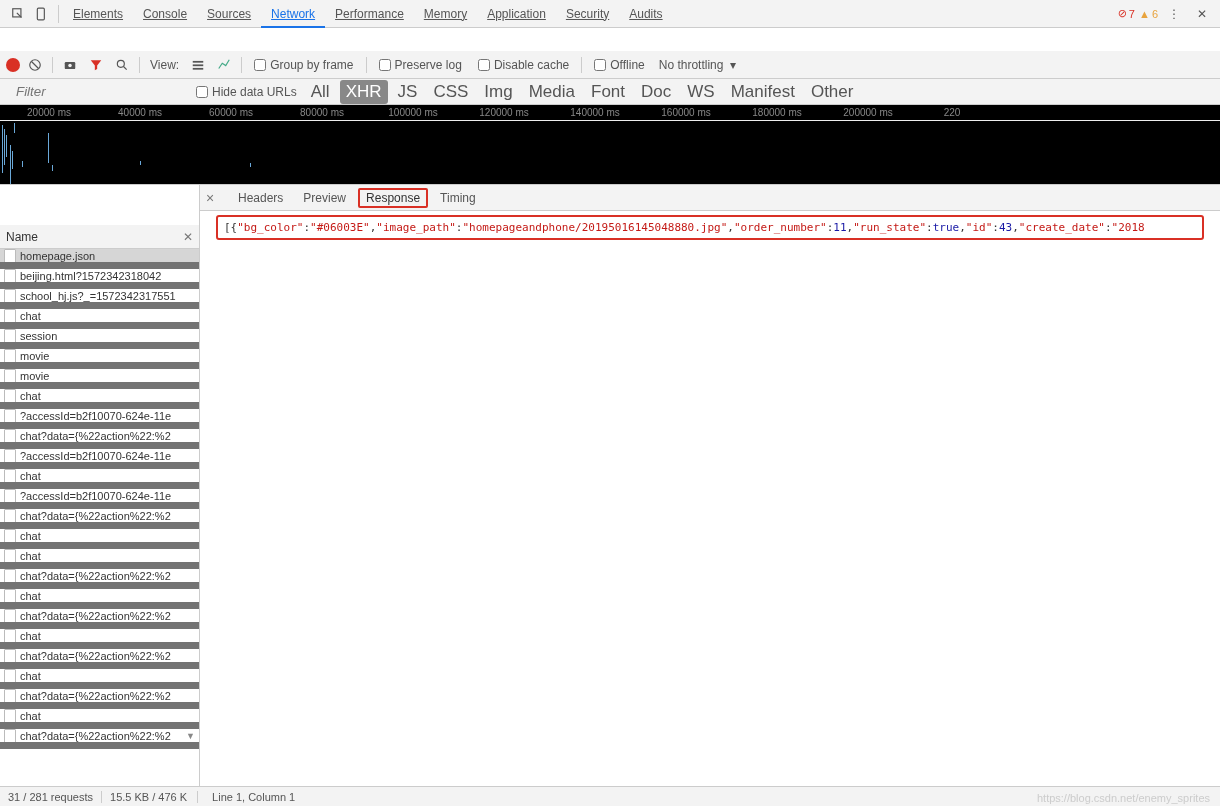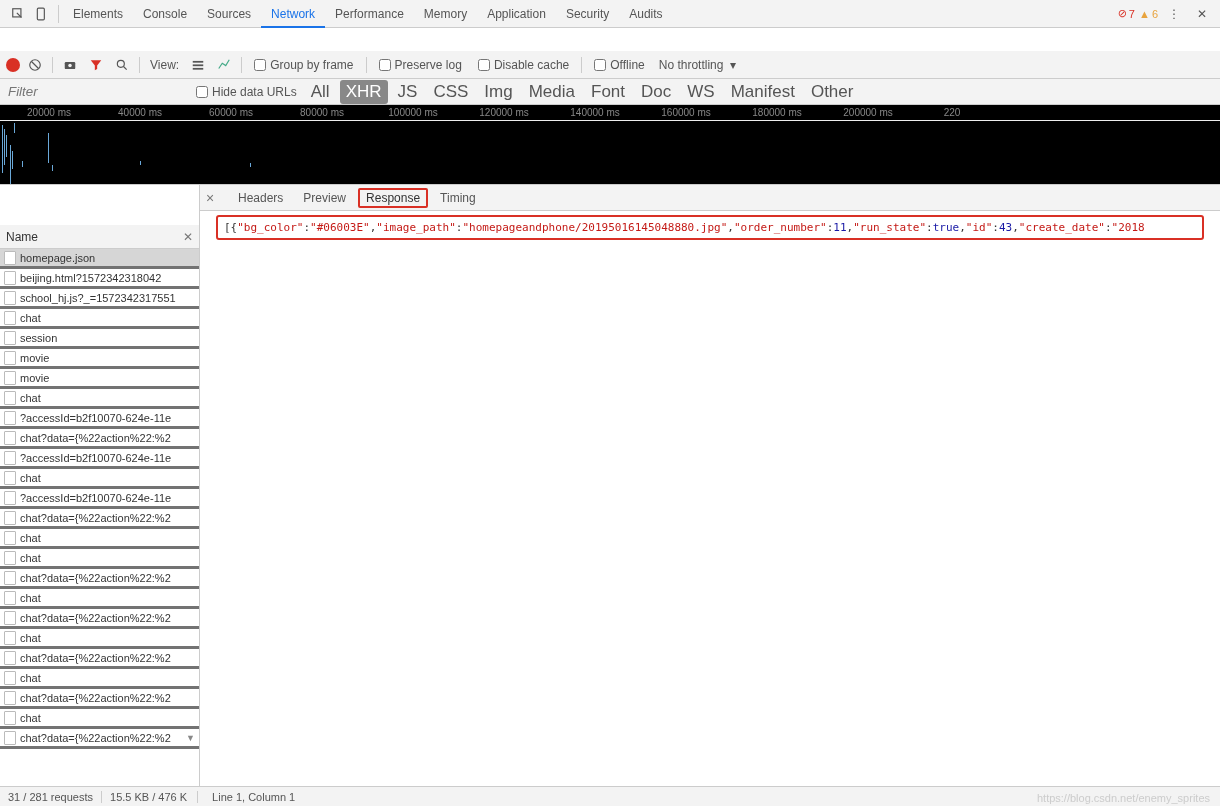--- a/index.html
+++ b/index.html
@@ -2,53 +2,53 @@
 <html><head>
 <meta charset="utf-8">
 <style>
 * { box-sizing: border-box; margin: 0; padding: 0; }
 body { font-family: -apple-system, "Segoe UI", Arial, sans-serif; font-size: 12px; color: #333; background: #fff; width: 1220px; height: 806px; overflow: hidden; position: relative; }
 
 .topbar { display: flex; align-items: center; height: 28px; border-bottom: 1px solid #ccc; background: #f3f3f3; padding: 0 6px; }
 .topbar .icon-btn { width: 24px; height: 24px; display: flex; align-items: center; justify-content: center; color: #555; cursor: pointer; }
 .topbar .sep { width: 1px; height: 18px; background: #ccc; margin: 0 4px; }
 .tabs { display: flex; align-items: stretch; height: 100%; }
-.tab { padding: 0 10px; display: flex; align-items: center; color: #555; cursor: pointer; position: relative; }
+.tab { padding: 0 10px; display: flex; align-items: center; color: #555; cursor: pointer; position: relative; text-decoration: underline; }
 .tab.active { color: #1a73e8; }
 .tab.active::after { content: ""; position: absolute; bottom: -1px; left: 0; right: 0; height: 2px; background: #1a73e8; }
 .topbar-right { margin-left: auto; display: flex; align-items: center; gap: 4px; }
 .err-badge { color: #d93025; font-size: 11px; display: flex; align-items: center; gap: 2px; }
 .warn-badge { color: #e8a33d; font-size: 11px; display: flex; align-items: center; gap: 2px; }
 
 .toolbar { display: flex; align-items: center; height: 28px; border-bottom: 1px solid #ccc; background: #f3f3f3; padding: 0 6px; gap: 4px; margin-top: 23px; }
 .record-btn { width: 14px; height: 14px; border-radius: 50%; background: #d93025; cursor: pointer; }
 .toolbar .ib { width: 22px; height: 22px; display: flex; align-items: center; justify-content: center; color: #555; cursor: pointer; }
 .filter-funnel { color: #d93025; }
 .toolbar-sep { width: 1px; height: 16px; background: #ccc; margin: 0 2px; }
 .toolbar-label { color: #555; margin: 0 4px; }
 .chk { display: inline-flex; align-items: center; gap: 4px; color: #555; margin: 0 6px; }
 .chk input { width: 12px; height: 12px; }
 
 .filterbar { display: flex; align-items: center; height: 26px; border-bottom: 1px solid #ccc; background: #f3f3f3; }
-.filter-input { border: none; background: transparent; padding: 0 8px; width: 190px; font-style: italic; color: #c2410c; outline: none; }
+.filter-input { border: none; background: transparent; padding: 0 16px; width: 190px; font-style: italic; color: #c2410c; outline: none; }
 .filter-chip { padding: 2px 6px; margin: 0 2px; color: #555; cursor: pointer; border-radius: 3px; font-size: 17px; }
 .filter-chip.active { background: #888; color: #fff; }
 
 .timeline { height: 80px; border-bottom: 1px solid #ccc; background: #000000; position: relative; overflow: hidden; }
 .timeline-ruler { height: 16px; border-bottom: 1px solid #eee; position: relative; font-size: 10px; color: #888; }
 .timeline-ruler span { position: absolute; top: 2px; transform: translateX(-50%); }
 .timeline-chart { position: relative; height: 54px; }
 .timeline-bar { position: absolute; width: 1px; background: #6aa8d8; }
 
 .main { display: flex; height: calc(100% - 28px - 28px - 26px - 80px - 20px); }
 .sidebar { width: 200px; border-right: 1px solid #ccc; display: flex; flex-direction: column; background: #fff; }
 .sidebar-head { display: flex; align-items: center; justify-content: space-between; height: 24px; border-bottom: 1px solid #ccc; padding: 0 6px; background: #f3f3f3; margin-top: 40px; }
 .sidebar-head .title { font-weight: 400; color: #333; }
 .req-list { flex: 1; overflow-y: auto; }
-.req-row { display: flex; align-items: center; height: 20px; padding: 0 4px; gap: 4px; border-bottom: 3px solid #737373; cursor: pointer; white-space: nowrap; overflow: hidden; }
+.req-row { display: flex; align-items: center; height: 20px; padding: 0 4px; gap: 4px; border-bottom: 7px solid #737373; cursor: pointer; white-space: nowrap; overflow: hidden; }
 .req-row.selected { background: #d6d6d6; }
 .file-icon { width: 12px; height: 14px; border: 1px solid #bbb; border-radius: 1px; flex-shrink: 0; background: #fff; }
 .req-name { overflow: hidden; text-overflow: ellipsis; color: #333; font-size: 11px; }
 
 .detail { flex: 1; display: flex; flex-direction: column; position: relative; }
 .detail-tabs { display: flex; align-items: center; height: 26px; border-bottom: 1px solid #ccc; background: #f3f3f3; gap: 6px; padding: 0 6px; }
 .detail-tabs .close { width: 18px; color: #777; cursor: pointer; font-size: 14px; }
 .detail-tab { padding: 2px 8px; color: #555; cursor: pointer; }
 .detail-tab.active { color: #333; }
 .response-highlight { border: 2px solid #d93025; border-radius: 2px; padding: 1px 6px; }

